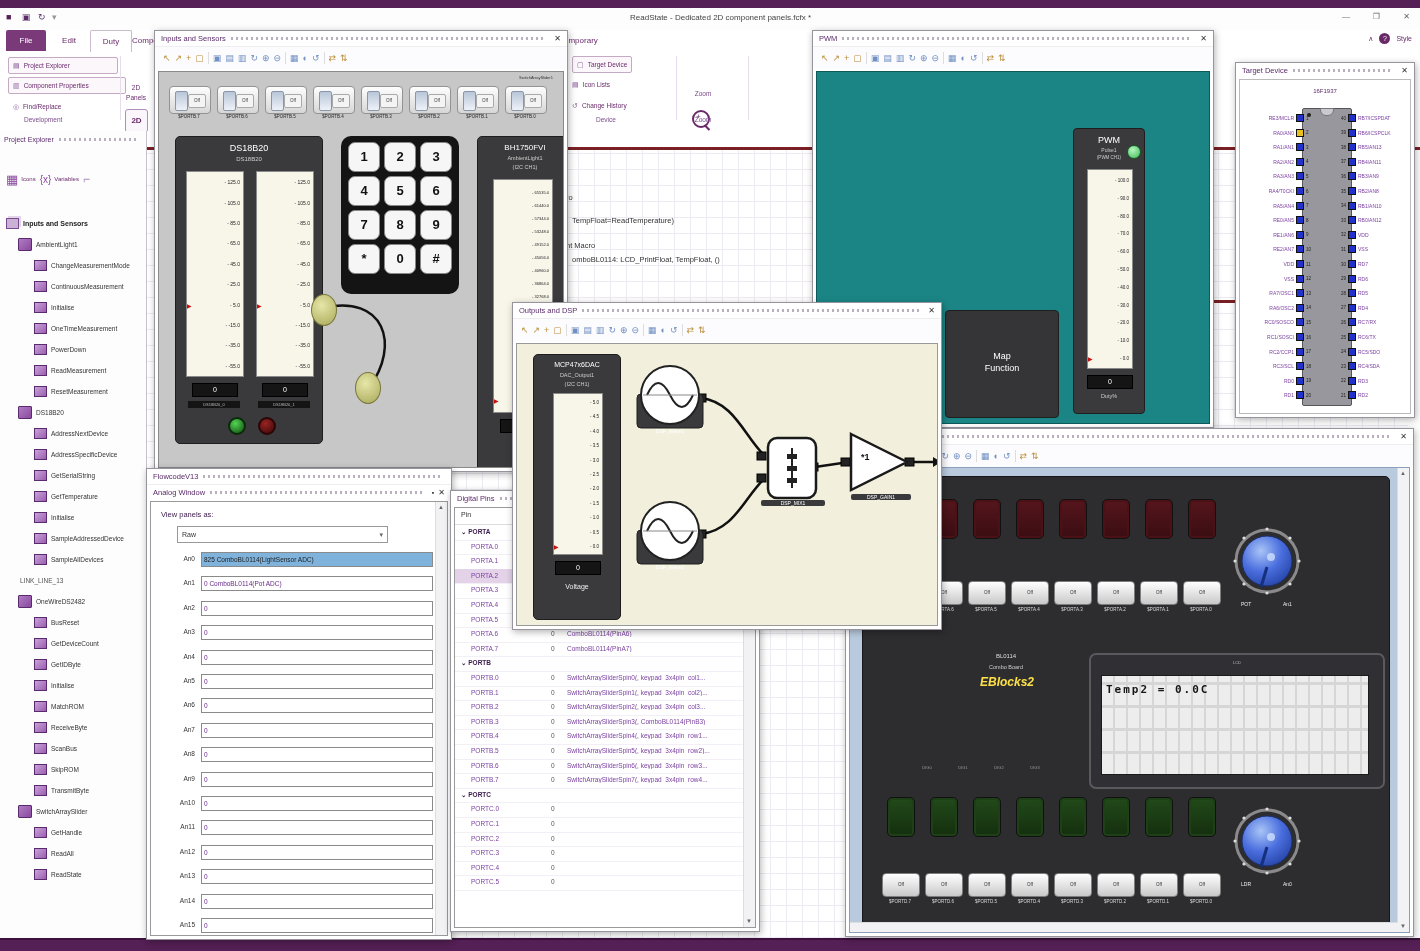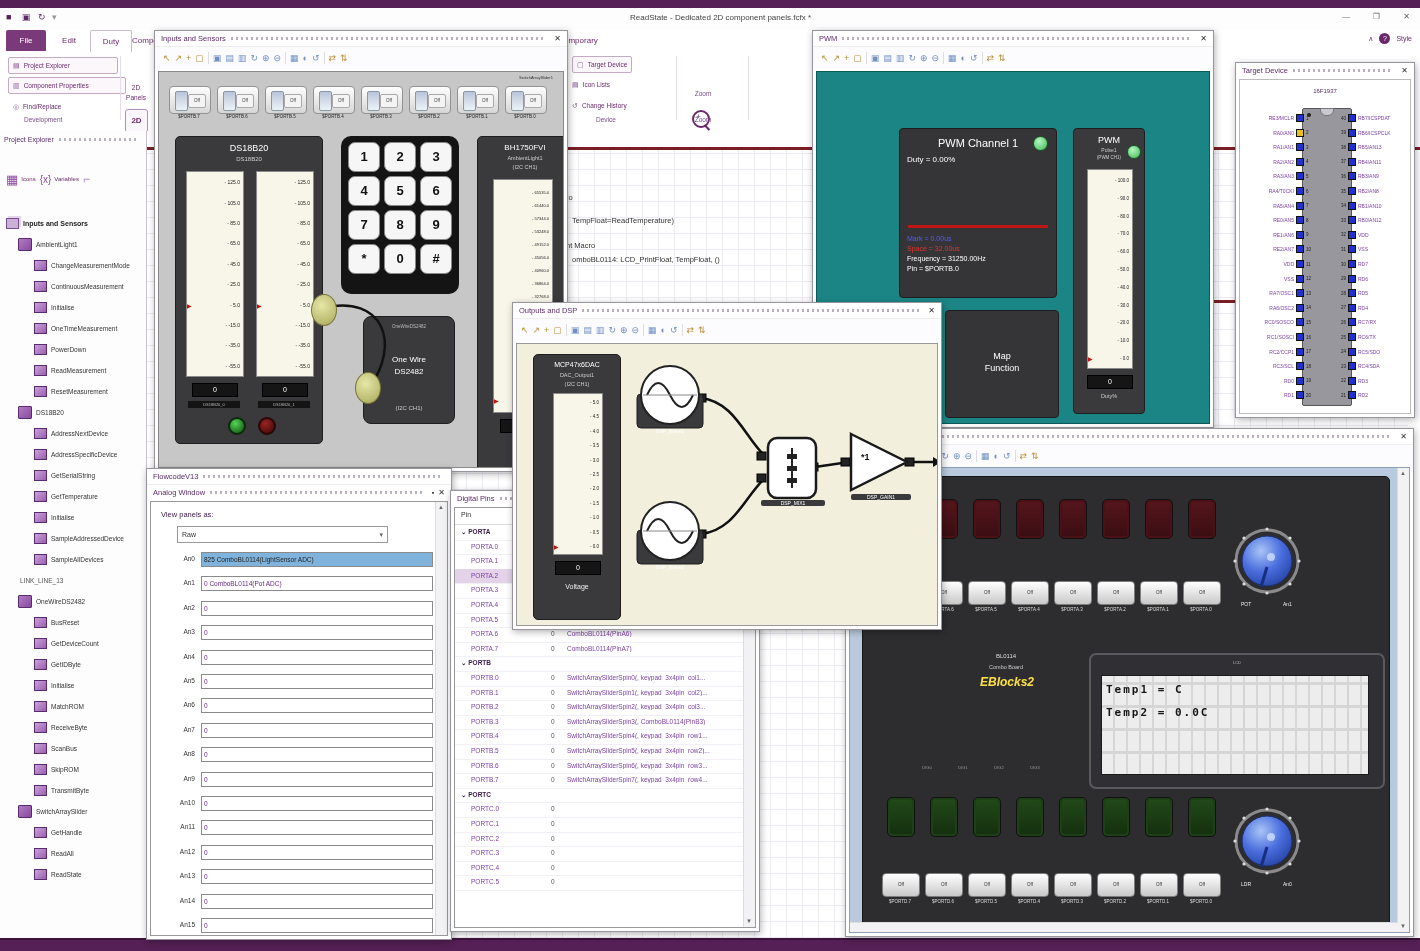--- a/index.html
+++ b/index.html
@@ -472,26 +472,20 @@
             <div class="key">8</div>
             <div class="key">9</div>
           </div>
           <div style="display: flex; gap: 4px; justify-content: center; margin-bottom: 4px;">
             <div class="key">*</div>
             <div class="key">0</div>
             <div class="key">#</div>
           </div>
         </div>
 
-      <div class="dk" style="left:204px;top:244px;width:90px;height:106px;border-radius:8px;">
-        <div class="dkt" style="top:7px;font-size:4.5px;color:#bbb;">OneWireDS2482</div>
-        <div class="dkt" style="top:38px;font-size:8px;">One Wire</div>
-        <div class="dkt" style="top:50px;font-size:8px;">DS2482</div>
-        <div class="dkt" style="top:88px;font-size:6px;color:#ccc;">(I2C CH1)</div>
-      </div>
 
       <div class="dk" style="left:318px;top:64px;width:94px;height:336px;">
         <div class="dkt" style="top:6px;font-size:8px;">BH1750FVI</div>
         <div class="dkt" style="top:18px;font-size:5.5px;color:#ccc;">AmbientLight1</div>
         <div class="dkt" style="top:27px;font-size:5.5px;color:#ccc;">(I2C CH1)</div>
         <div class="slider" style="left:15px;top:42px;width:58px;height:232px;font-size:4px;" id="bh-slider">
             <span class="tick" style="top: 5%;">65535.0</span>
             <span class="tick" style="top: 10.625%;">61440.0</span>
             <span class="tick" style="top: 16.25%;">57344.0</span>
             <span class="tick" style="top: 21.875%;">53248.0</span>
@@ -542,30 +536,20 @@
         <span class="tbi" style="color: rgb(112, 144, 194);">⊖</span>
         <div class="tbsep"></div>
         <span class="tbi" style="color: rgb(112, 144, 194);">▦</span>
         <span class="tbi" style="color: rgb(112, 144, 194);">◐</span>
         <span class="tbi" style="color: rgb(112, 144, 194);">↺</span>
         <div class="tbsep"></div>
         <span class="tbi" style="color: rgb(187, 143, 58);">⇄</span>
         <span class="tbi" style="color: rgb(187, 143, 58);">⇅</span>
       </div>
     <div class="abs" style="left:3px;right:3px;top:40px;bottom:3px;background:#1b8585;border:1px solid #0e5a5a;overflow:hidden;">
-      <div class="dk" style="left:82px;top:56px;width:156px;height:168px;border-radius:4px;background:#353537;">
-        <div class="dkt" style="top:8px;font-size:11px;">PWM Channel 1</div>
-        <div class="led" style="right:8px;top:7px;width:13px;height:13px;background:radial-gradient(circle at 38% 32%,#b6f5c0,#3dbb55);border:1px solid #1a5a28;"></div>
-        <div class="abs" style="left:7px;top:26px;font-size:8px;color:#fff;">Duty = 0.00%</div>
-        <div class="abs" style="left:8px;right:8px;top:96px;height:3px;background:#c01515;"></div>
-        <div class="abs" style="left:7px;top:106px;font-size:7px;color:#5858ff;">Mark = 0.00us</div>
-        <div class="abs" style="left:7px;top:116px;font-size:7px;color:#e03535;">Space = 32.00us</div>
-        <div class="abs" style="left:7px;top:126px;font-size:7px;color:#fff;">Frequency = 31250.00Hz</div>
-        <div class="abs" style="left:7px;top:136px;font-size:7px;color:#fff;">Pin = $PORTB.0</div>
-      </div>
       <div class="dk" style="left:256px;top:56px;width:70px;height:284px;border-radius:4px;">
         <div class="dkt" style="top:6px;font-size:9px;">PWM</div>
         <div class="dkt" style="top:18px;font-size:5px;color:#ccc;">Pulse1</div>
         <div class="dkt" style="top:26px;font-size:4.5px;color:#ccc;">(PWM CH1)</div>
         <div class="led" style="right:3px;top:16px;width:12px;height:12px;background:radial-gradient(circle at 38% 32%,#b6f5c0,#3dbb55);border:1px solid #1a5a28;"></div>
         <div class="slider" style="left:13px;top:40px;width:44px;height:198px;font-size:4.5px;" id="pwm-slider">
             <span class="tick" style="top: 5%;">100.0</span>
             <span class="tick" style="top: 14%;">90.0</span>
             <span class="tick" style="top: 23%;">80.0</span>
             <span class="tick" style="top: 32%;">70.0</span>
@@ -1082,21 +1066,20 @@
             <div class="seglbl" style="left: 88px; top: 288px;">DIG1</div>
             <div class="seglbl" style="left: 124px; top: 288px;">DIG2</div>
             <div class="seglbl" style="left: 160px; top: 288px;">DIG3</div>
           </div>
 
         <div class="abs" style="left:226px;top:176px;width:292px;height:132px;background:#303034;border:2px solid #5a5a5e;border-radius:7px;">
           <div class="abs" style="left:0;top:5px;width:100%;text-align:center;font-size:4px;color:#bbb;">LCD</div>
           <div class="abs" id="lcd-screen" style="left:10px;top:20px;width:268px;height:100px;background:#ededed;border:1px solid #1a1a1a;
                background-image:repeating-linear-gradient(90deg,transparent 0 11px,#d6d6d6 11px 13px),repeating-linear-gradient(0deg,transparent 0 20px,#d6d6d6 20px 23px);
                font-family:'DejaVu Sans Mono',monospace;font-weight:bold;font-size:11px;color:#161616;letter-spacing:2px;line-height:23px;padding:2px 0 0 4px;box-sizing:border-box;">
-              <div>Temp1 = C</div>
               <div>Temp2 = 0.0C</div>
             </div>
         </div>
 
         <div id="eb-bottom-leds">
             <div class="ebled green" style="left: 24px; top: 320px;"></div>
             <div class="ebled green" style="left: 67px; top: 320px;"></div>
             <div class="ebled green" style="left: 110px; top: 320px;"></div>
             <div class="ebled green" style="left: 153px; top: 320px;"></div>
             <div class="ebled green" style="left: 196px; top: 320px;"></div>

